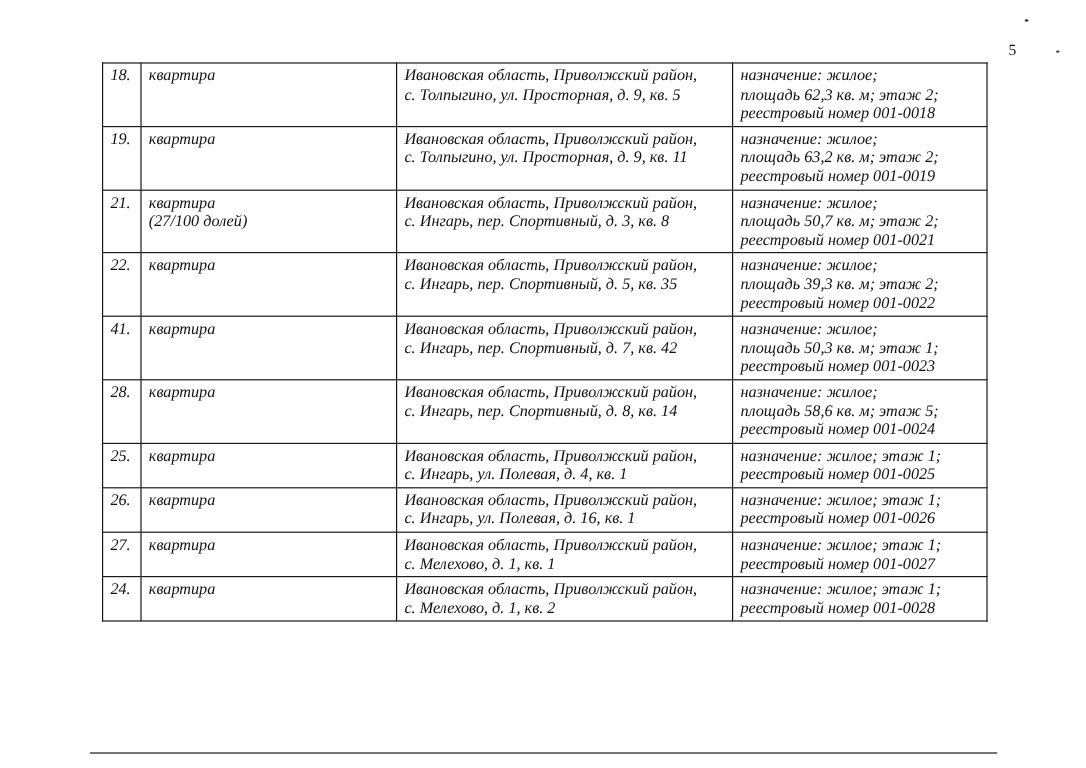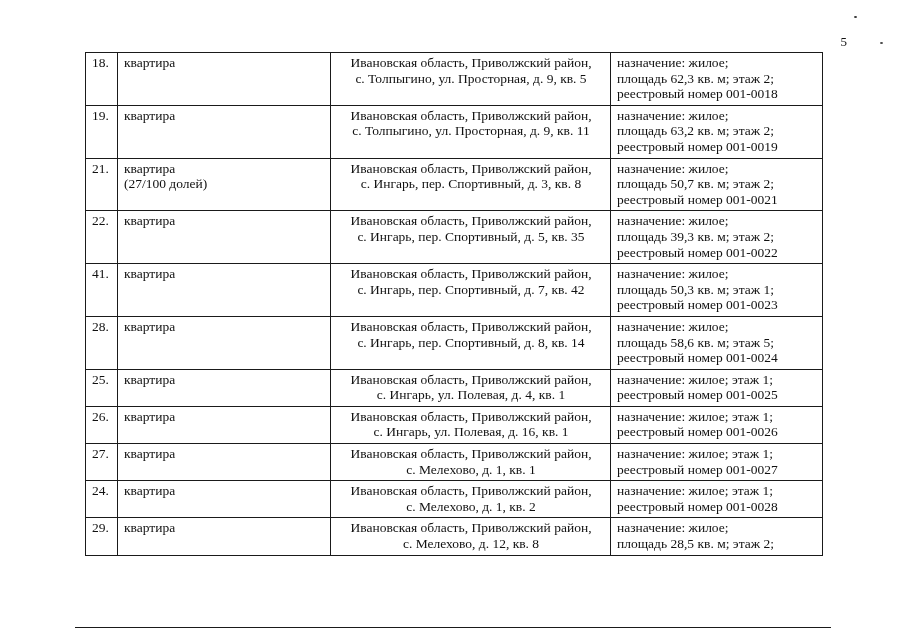--- a/index.html
+++ b/index.html
@@ -39,35 +39,36 @@
     background: #444;
     border-radius: 50%;
   }
   table.registry {
     position: absolute;
     left: 85px;
     top: 52px;
     width: 737px;
     border-collapse: collapse;
     table-layout: fixed;
+    font-style: italic;
   }
   table.registry td {
     border: 1px solid #1a1a1a;
     vertical-align: top;
     font-size: 13.5px;
     line-height: 15.6px;
     padding: 2px 5px 3px 6px;
   }
   col.c-num  { width: 32px; }
   col.c-type { width: 213px; }
   col.c-addr { width: 280px; }
   col.c-det  { width: 212px; }
   td.cell-num  { padding-left: 4px; }
   td.cell-type { white-space: pre-line; }
-  td.cell-addr { text-align: center; white-space: pre-line; }
+  td.cell-addr { white-space: pre-line; }
   td.cell-det  { white-space: pre-line; }
   .footer-line {
     position: absolute;
     left: 75px;
     bottom: 12px;
     width: 756px;
     height: 0;
     border-top: 1.5px solid #1a1a1a;
   }
 </style>
@@ -169,26 +170,18 @@
 реестровый номер 001-0027</td>
       </tr>
       <tr>
         <td class="cell-num">24.</td>
         <td class="cell-type">квартира</td>
         <td class="cell-addr">Ивановская область, Приволжский район,
 с. Мелехово, д. 1, кв. 2</td>
         <td class="cell-det">назначение: жилое; этаж 1;
 реестровый номер 001-0028</td>
       </tr>
-      <tr>
-        <td class="cell-num">29.</td>
-        <td class="cell-type">квартира</td>
-        <td class="cell-addr">Ивановская область, Приволжский район,
-с. Мелехово, д. 12, кв. 8</td>
-        <td class="cell-det">назначение: жилое;
-площадь 28,5 кв. м; этаж 2;</td>
-      </tr>
     </tbody>
   </table>
 
   <div class="footer-line"></div>
 
 </div>
 
 </body></html>

